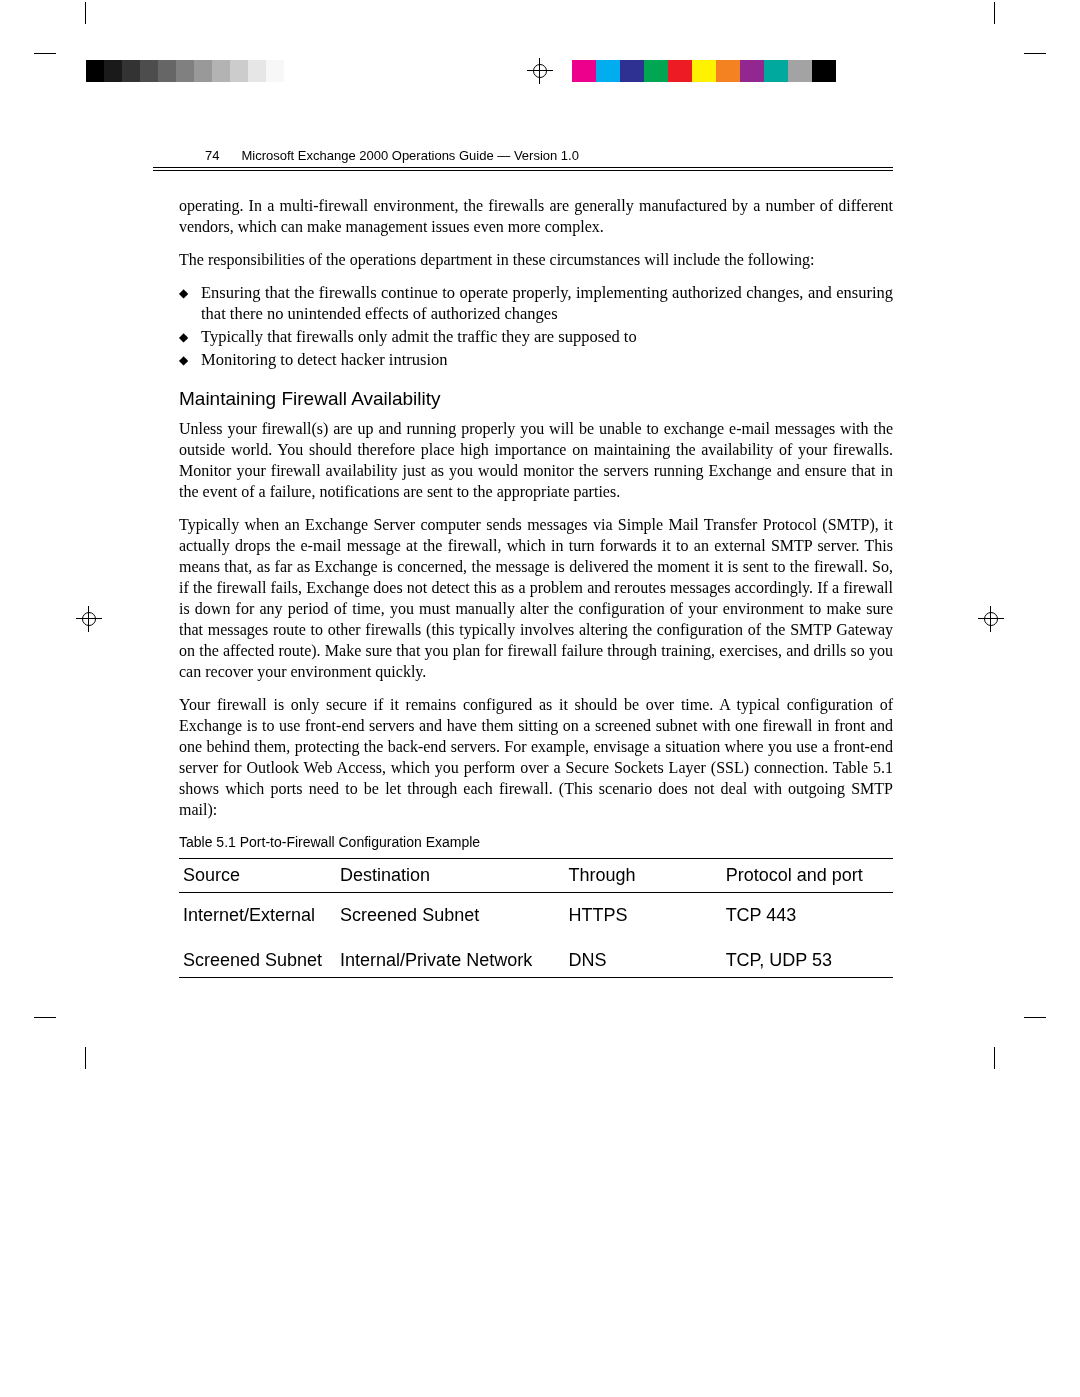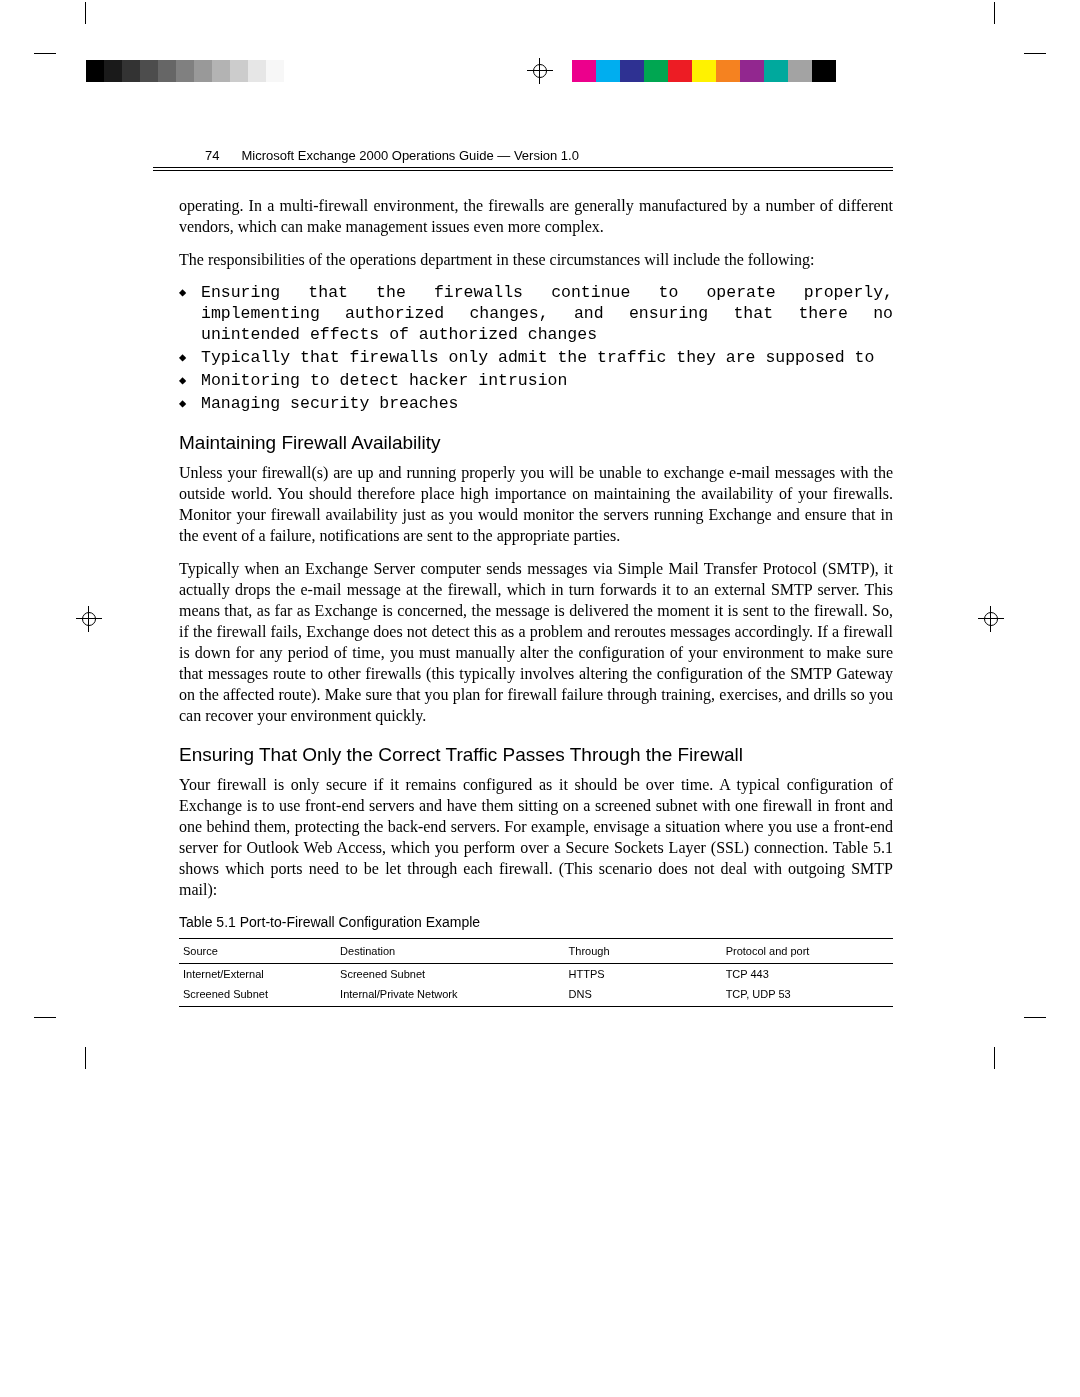--- a/index.html
+++ b/index.html
@@ -92,21 +92,20 @@
   p.body {
     font-size: 16px;
     line-height: 21px;
     margin: 0 0 12px 0;
     text-align: justify;
   }
   ul.diamond {
     list-style: none;
     margin: 0 0 16px 0;
     padding-left: 22px;
-    font-family: Liberation Mono, monospace;
   }
   ul.diamond li {
     position: relative;
     font-size: 16.5px;
     line-height: 21px;
     margin-bottom: 2px;
     text-align: justify;
   }
   ul.diamond li::before {
     content: "◆";
@@ -125,31 +124,31 @@
   
   .tbl-cap {
     font-family: "Helvetica Neue", Arial, sans-serif;
     font-size: 14px;
     margin: 14px 0 8px 0;
   }
   table.fw {
     width: 100%;
     border-collapse: collapse;
     font-family: "Helvetica Neue", Arial, sans-serif;
-    font-size: 11px;
+    font-size: 18px;
   }
   table.fw th {
     text-align: left;
     font-weight: 400;
     padding: 6px 4px;
     border-top: 1px solid #000;
     border-bottom: 1px solid #000;
   }
   table.fw td {
-    padding: 4px 4px;
+    padding: 12px 4px;
   }
   table.fw tr.last td { border-bottom: 1px solid #000; padding-bottom:6px; }
 
   table.fw .c1 { width: 22%; }
   table.fw .c2 { width: 32%; }
   table.fw .c3 { width: 22%; }
   table.fw .c4 { width: 24%; }
 </style>
 </head>
 <body>
@@ -223,28 +222,26 @@
     </div>
     <div class="rule-wrap"></div>
 
     <p class="body">operating. In a multi-firewall environment, the firewalls are generally manufactured by a number of different vendors, which can make management issues even more complex.</p>
     <p class="body">The responsibilities of the operations department in these circumstances will include the following:</p>
 
     <ul class="diamond">
       <li>Ensuring that the firewalls continue to operate properly, implementing authorized changes, and ensuring that there no unintended effects of authorized changes</li>
       <li>Typically that firewalls only admit the traffic they are supposed to</li>
       <li>Monitoring to detect hacker intrusion</li>
-      <li>Managing security breaches</li>
     </ul>
 
     <h2 class="sub">Maintaining Firewall Availability</h2>
     <p class="body">Unless your firewall(s) are up and running properly you will be unable to exchange e-mail messages with the outside world. You should therefore place high importance on maintaining the availability of your firewalls. Monitor your firewall availability just as you would monitor the servers running Exchange and ensure that in the event of a failure, notifications are sent to the appropriate parties.</p>
     <p class="body">Typically when an Exchange Server computer sends messages via Simple Mail Transfer Protocol (SMTP), it actually drops the e-mail message at the firewall, which in turn forwards it to an external SMTP server. This means that, as far as Exchange is concerned, the message is delivered the moment it is sent to the firewall. So, if the firewall fails, Exchange does not detect this as a problem and reroutes messages accordingly. If a firewall is down for any period of time, you must manually alter the configuration of your environment to make sure that messages route to other firewalls (this typically involves altering the configuration of the SMTP Gateway on the affected route). Make sure that you plan for firewall failure through training, exercises, and drills so you can recover your environment quickly.</p>
 
-    <h2 class="sub">Ensuring That Only the Correct Traffic Passes Through the Firewall</h2>
     <p class="body">Your firewall is only secure if it remains configured as it should be over time. A typical configuration of Exchange is to use front-end servers and have them sitting on a screened subnet with one firewall in front and one behind them, protecting the back-end servers. For example, envisage a situation where you use a front-end server for Outlook Web Access, which you perform over a Secure Sockets Layer (SSL) connection. Table 5.1 shows which ports need to be let through each firewall. (This scenario does not deal with outgoing SMTP mail):</p>
 
     <div class="tbl-cap">Table 5.1  Port-to-Firewall Configuration Example</div>
 
     <table class="fw">
       <thead>
         <tr>
           <th class="c1">Source</th>
           <th class="c2">Destination</th>
           <th class="c3">Through</th>

